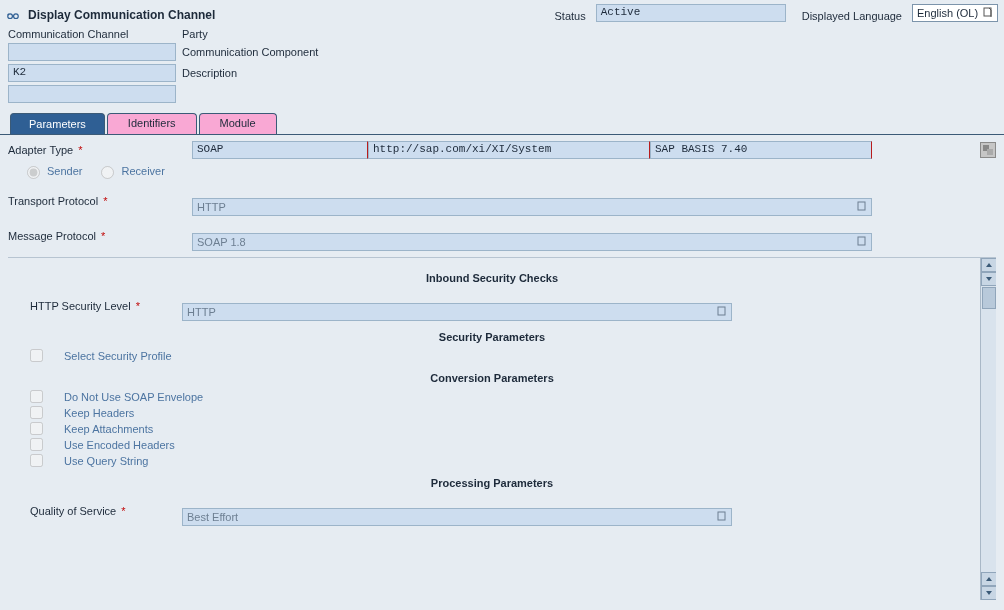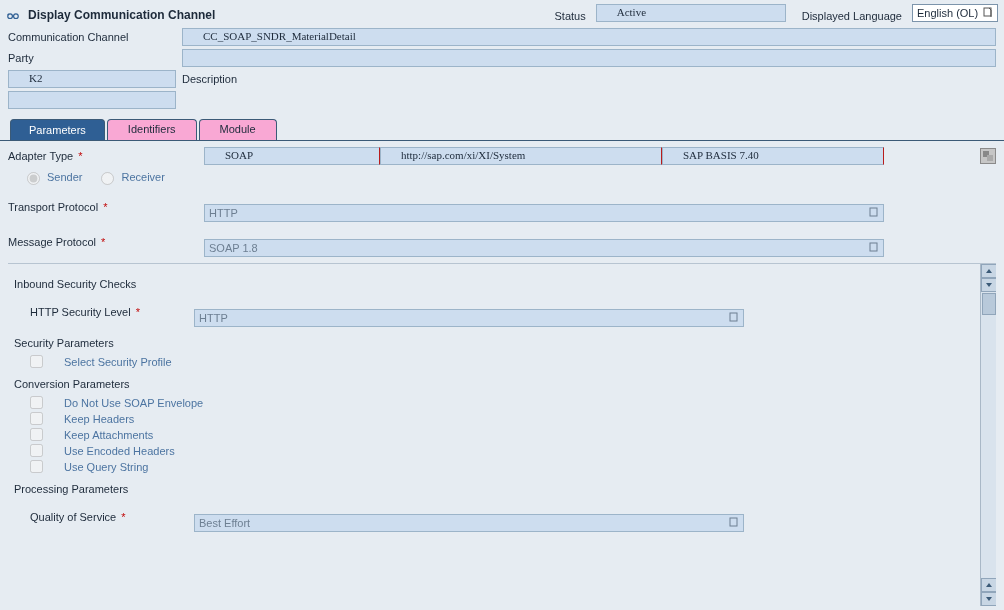--- a/index.html
+++ b/index.html
@@ -24,22 +24,22 @@
     font-weight:bold;
     font-size:12px;
   }
   .title-icon svg { width:14px; height:14px; vertical-align:middle; margin-right:2px; }
   .spacer { flex:1; }
   .status-label, .lang-label { margin-left:10px; margin-right:4px; }
   .ro-field, .input-field {
     background:#cdddef;
     border:1px solid #9cb4c9;
     height:18px;
-    padding:1px 20px;
-    font-family:Liberation Serif, serif;
+    padding:1px 4px;
+    font-family:Liberation Mono, monospace;
     font-size:11px;
     color:#1d2a3a;
   }
   .lang-box {
     background:#fff;
     border:1px solid #7c94ab;
     height:18px;
     padding:1px 4px;
     display:flex; align-items:center; gap:4px;
     min-width:86px;
@@ -77,21 +77,21 @@
     border-bottom:1px solid #3b5a77;
     margin:0;
   }
   .panel {
     background:#e6ecf2;
     padding:6px 8px 0 8px;
   }
   .row {
     display:flex;
     align-items:center;
-    gap:14px;
+    gap:2px;
     margin-bottom:4px;
   }
   .row .lbl { width:182px; }
   .req { color:#c10808; margin-left:2px; }
   .triplet {
     display:flex;
     gap:0;
     flex:1;
   }
   .triplet .ro-field { border-right:1px solid #b91c1c; }
@@ -111,22 +111,23 @@
     border:1px solid #9cb4c9;
     height:18px;
     padding:1px 4px;
     display:flex; align-items:center; justify-content:space-between;
     color:#6d7f92;
     flex:1;
   }
   .select-like .dd-icn svg { width:10px; height:10px; }
   .full { flex:1; }
   .section-title {
-    font-weight:normal;
+    font-weight:bold;
     margin:10px 0 6px 0;
+    text-align:center;
   }
   .indent { padding-left:16px; }
   .scrollbox {
     position:relative;
     height:343px;
     overflow:hidden;
     border-top:1px solid #b7c4d1;
   }
   .scrollbox-inner {
     position:absolute;
@@ -196,25 +197,25 @@
       <svg width="10" height="10" viewBox="0 0 10 10">
           <rect x="1" y="1" width="7" height="8" fill="none" stroke="#555"></rect>
           <path d="M6 1l2 2v7" fill="none" stroke="#555"></path>
         </svg>
     </span>
   </div>
 </div>
 
 <div class="header-grid">
   <div class="hdr-label">Communication Channel</div>
-  <div class="ro-field">CC_SOAP_SNDR_MaterialDetail</div>
 
   <div class="hdr-label">Party</div>
   <div class="ro-field"></div>
 
+  <div class="hdr-label">Communication Component</div>
   <div class="ro-field">K2</div>
 
   <div class="hdr-label">Description</div>
   <div class="ro-field"></div>
 </div>
 
 <div class="tabs">
   <div class="tab active">Parameters</div>
   <div class="tab">Identifiers</div>
   <div class="tab">Module</div>

